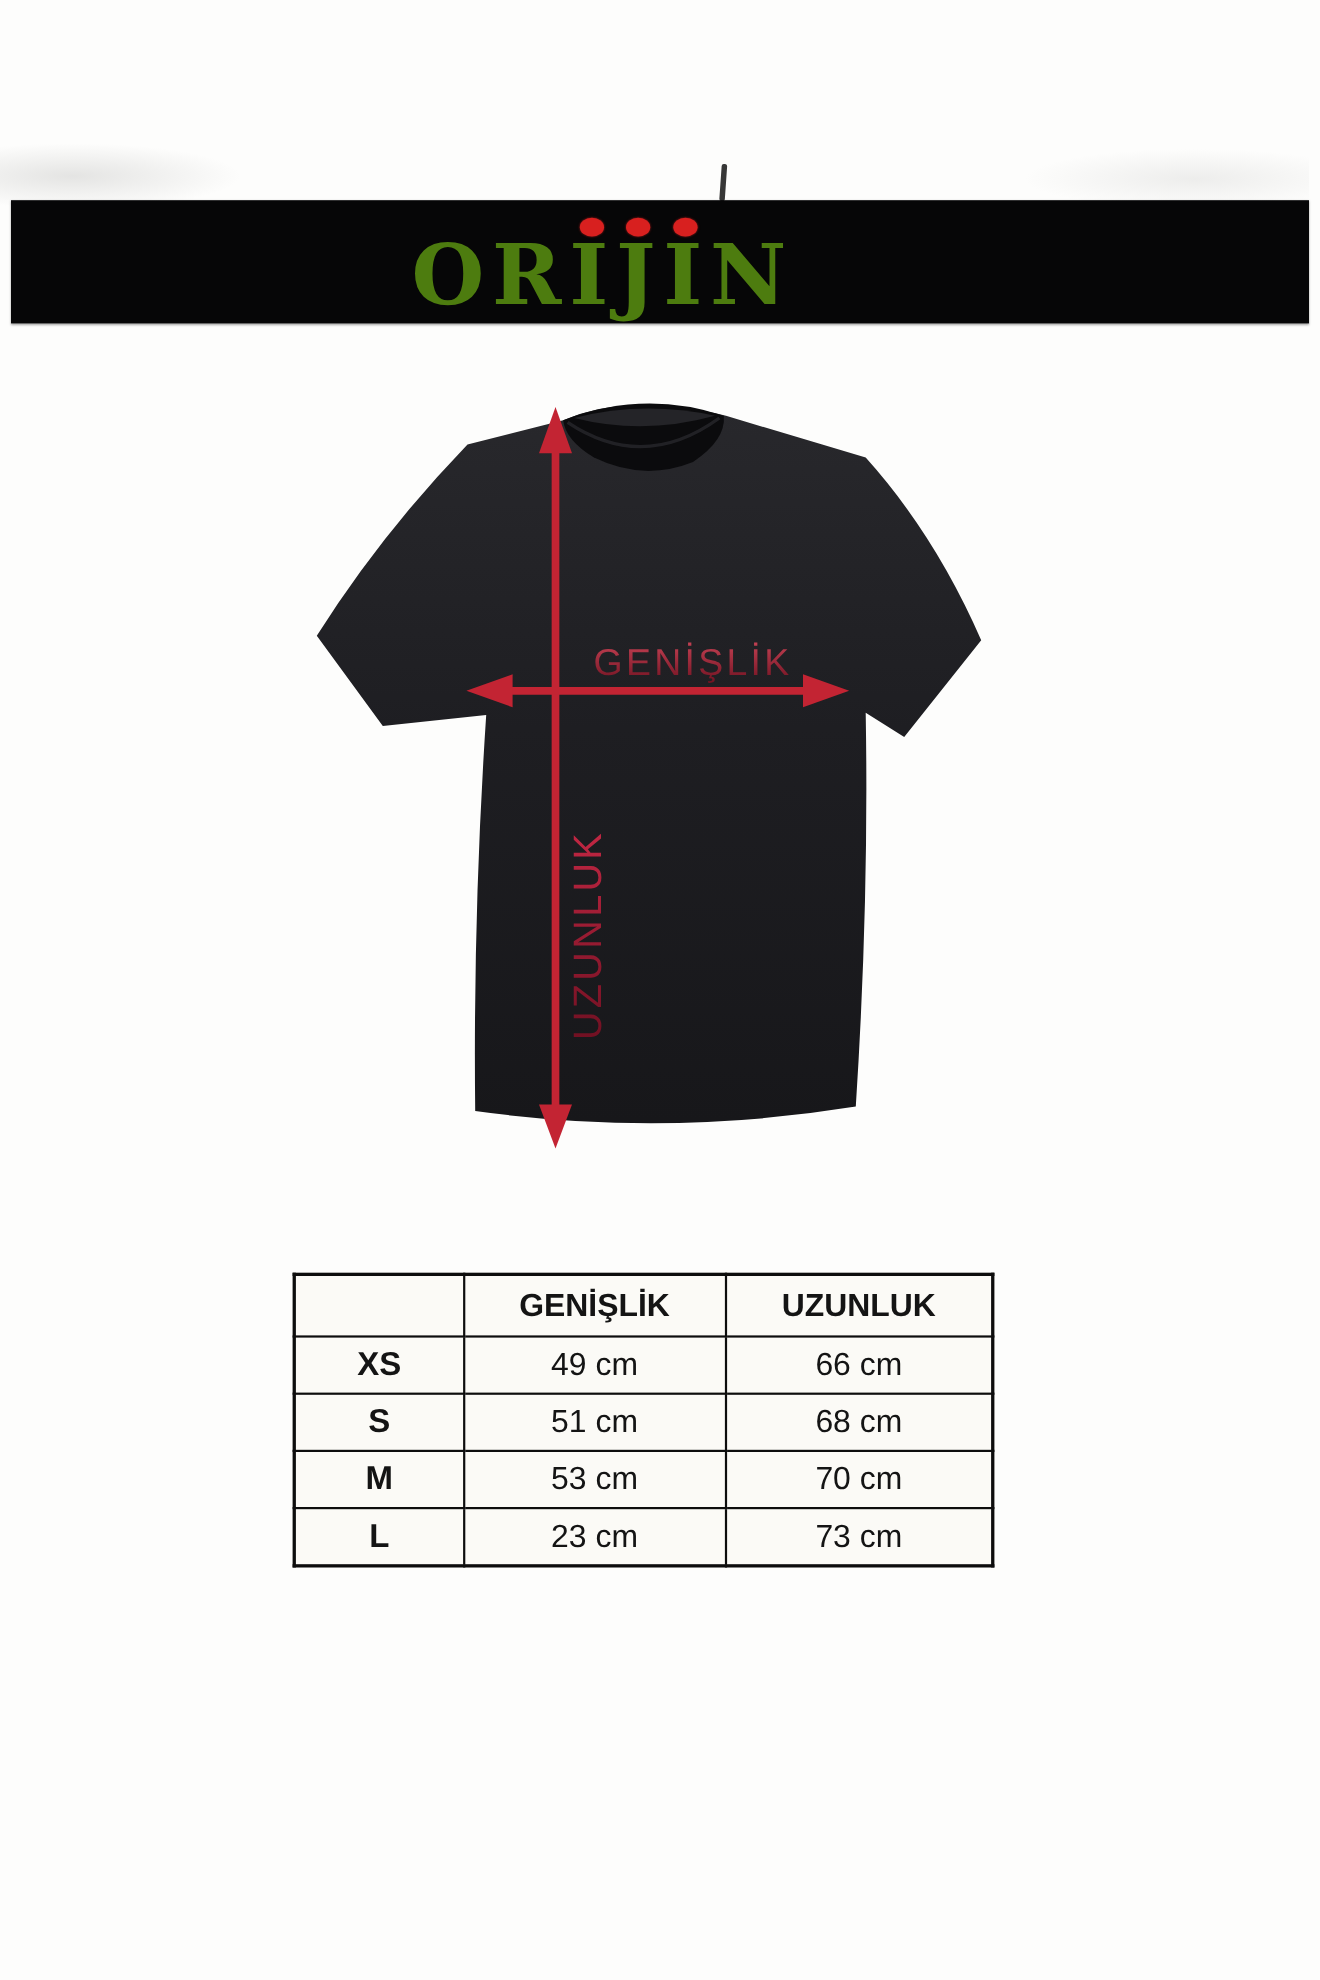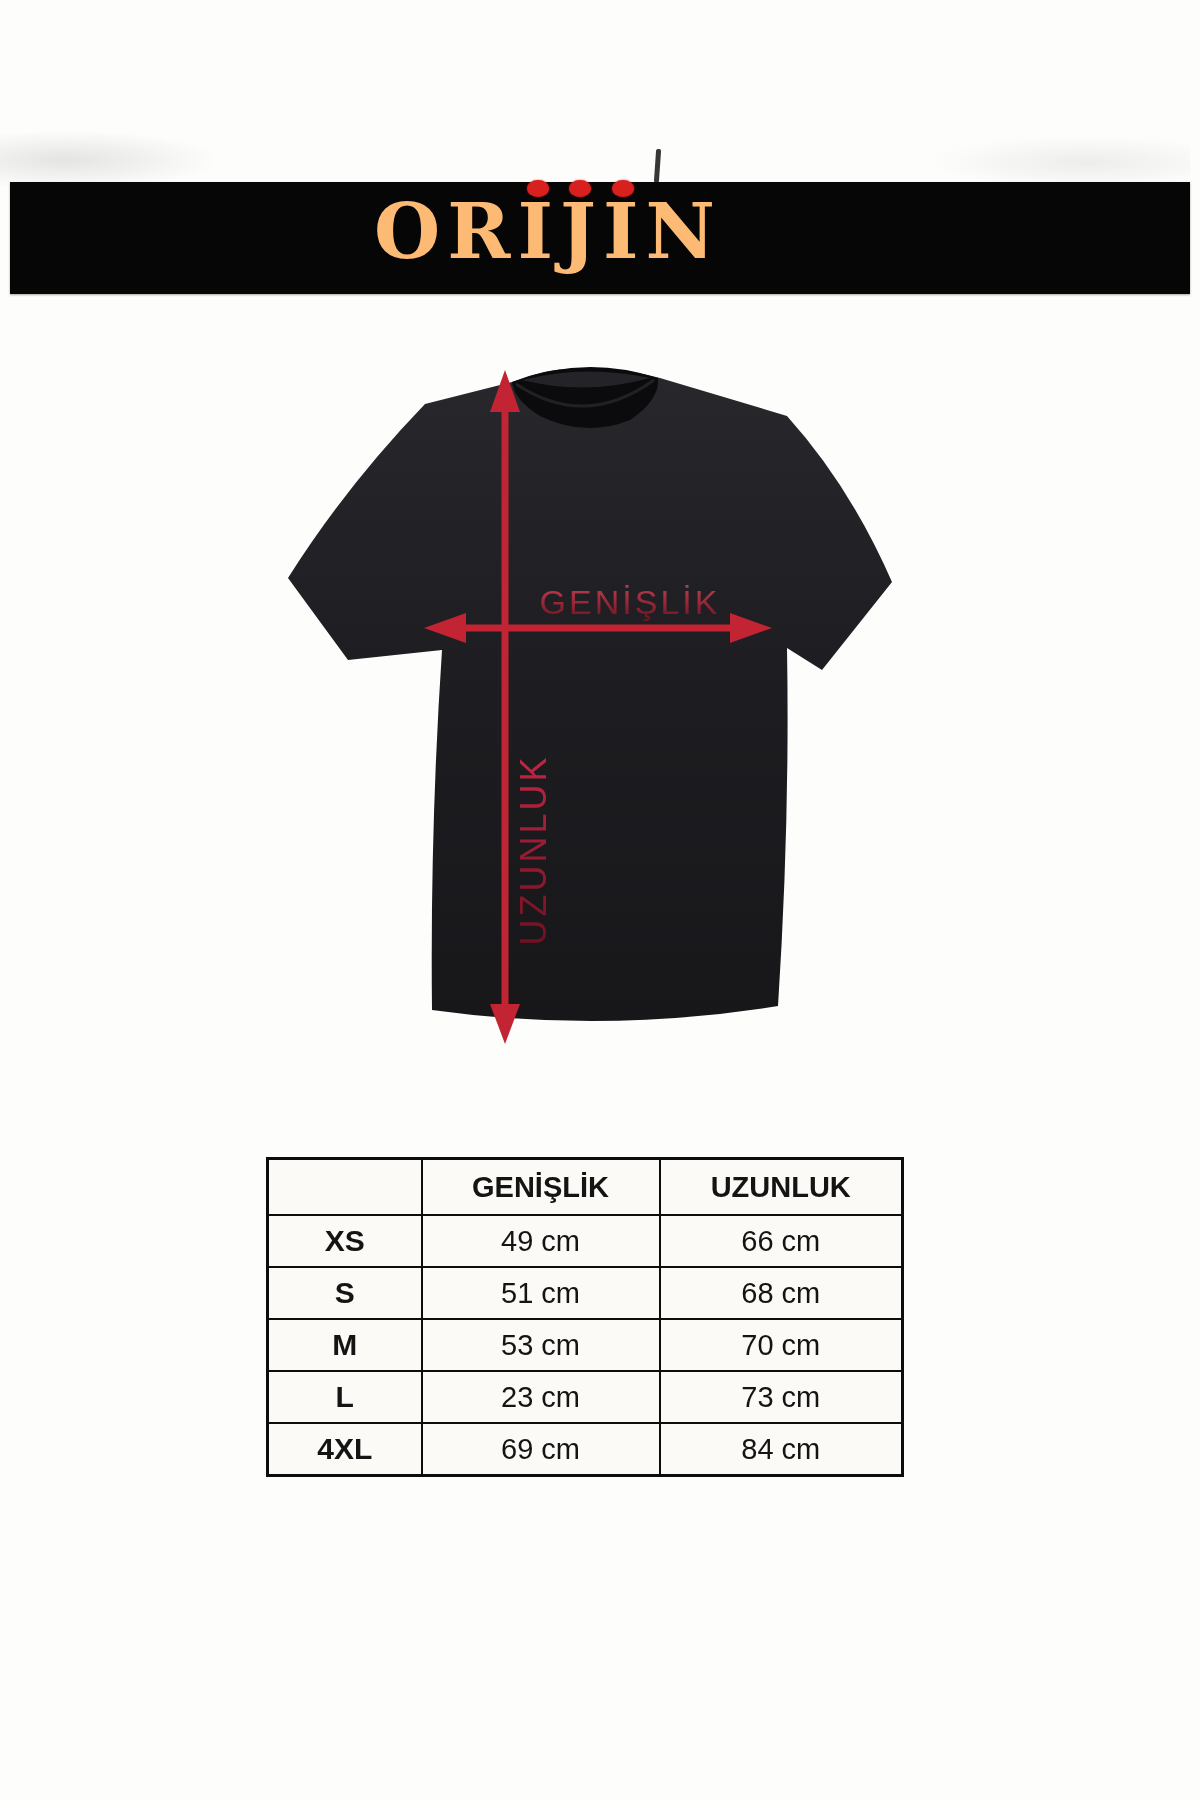--- a/index.html
+++ b/index.html
@@ -27,27 +27,27 @@
   
   .banner{
     position:absolute;left:10px;top:182px;width:1180px;height:112px;
     background:#060607;
     box-shadow:0 1px 2px rgba(0,0,0,0.35);
     display:flex;align-items:flex-end;justify-content:center;
   }
   .logo{
     position:relative;
     transform:translateX(-52px);
-    color:#fdba74;
+    color:#4d7c0f;
     font-family:"DejaVu Serif","Liberation Serif",serif;
     font-weight:bold;
     font-size:76px;
     line-height:1;
     letter-spacing:7px;
-    padding-bottom:24px;
+    padding-bottom:6px;
     white-space:nowrap;
   }
   .logo .lpart{display:inline-block;}
   .dotted-letter{position:relative;display:inline-block;}
   .dotted-letter .dot{
     position:absolute;top:-14px;left:50%;
     transform:translateX(-54%);
     width:22px;height:17px;border-radius:50%;
     background:#d8201f;
     box-shadow:0 0 2px rgba(216,32,31,.8);
@@ -170,21 +170,16 @@
       <tr>
         <td class="size-cell">M</td>
         <td>53 cm</td>
         <td>70 cm</td>
       </tr>
       <tr>
         <td class="size-cell">L</td>
         <td>23 cm</td>
         <td>73 cm</td>
       </tr>
-      <tr>
-        <td class="size-cell">4XL</td>
-        <td>69 cm</td>
-        <td>84 cm</td>
-      </tr>
     </tbody>
   </table>
 
 </div>
 
 </body></html>

